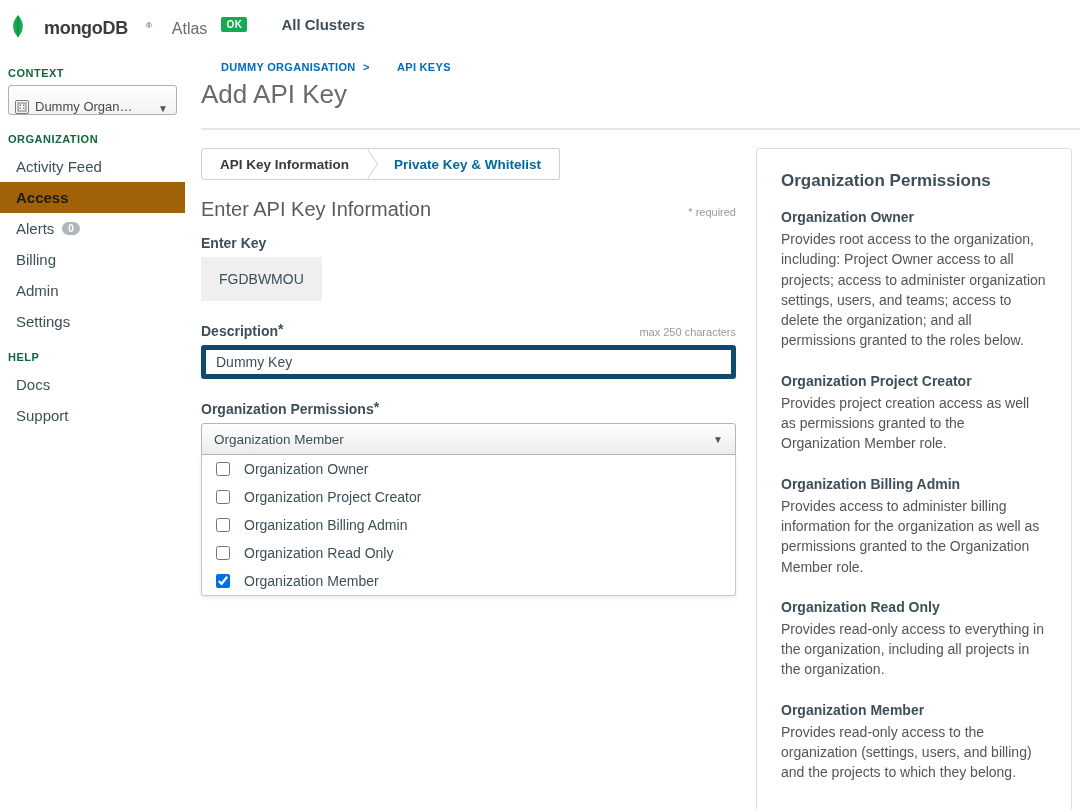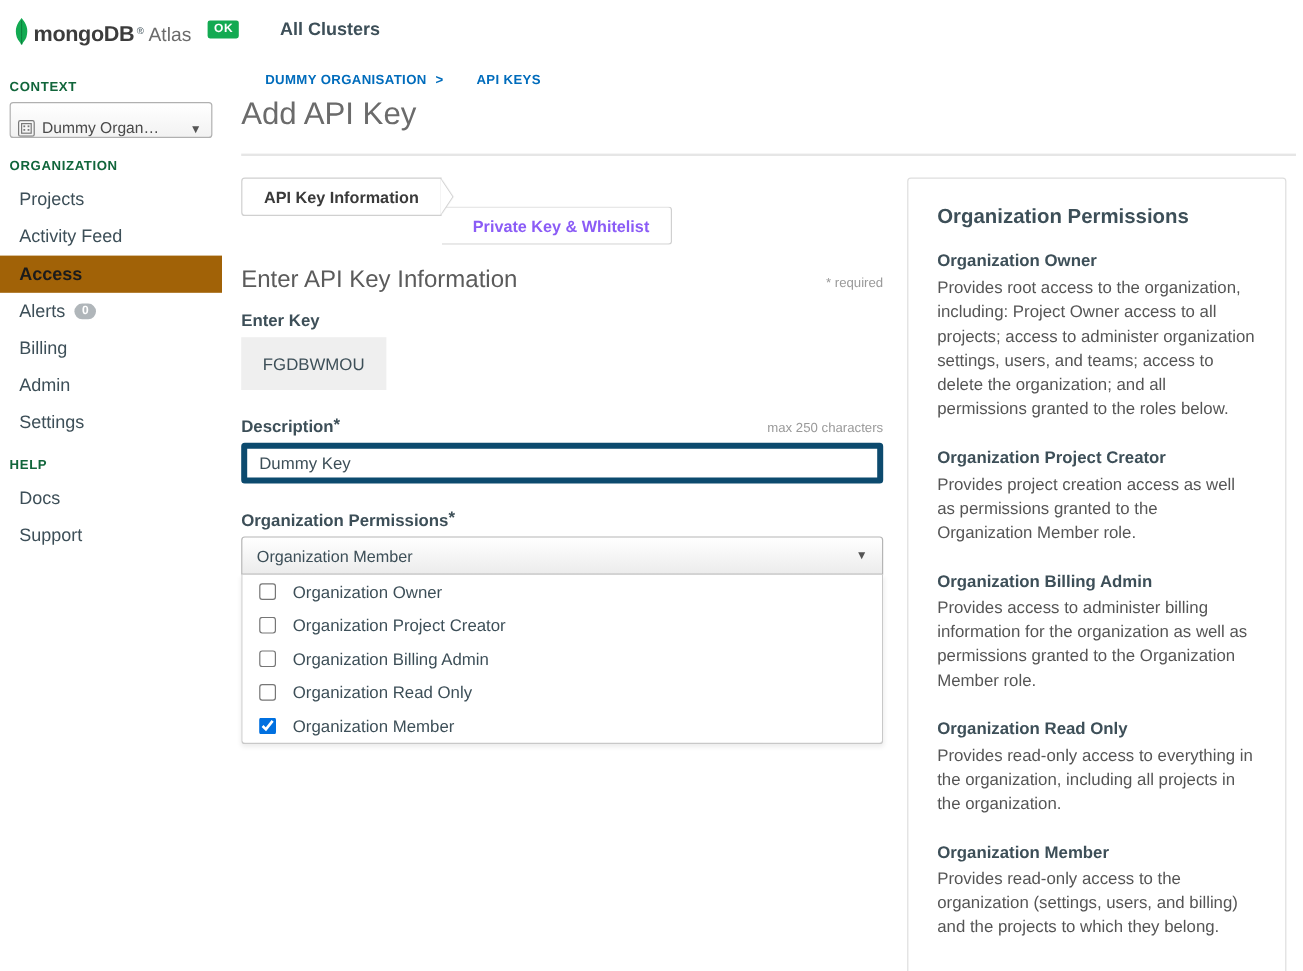--- a/index.html
+++ b/index.html
@@ -10,21 +10,21 @@
     background: #fff;
     width: 1086px;
   }
   
   .topbar {
     display: flex;
     align-items: center;
     padding: 10px 10px 10px 10px;
     gap: 14px;
   }
-  .logo { display: flex; align-items: baseline; gap: 2px; }
+  .logo { display: flex; align-items: baseline; gap: 18px; }
   .leaf-icon {
     width: 16px; height: 24px;
     display: inline-block;
     position: relative;
     top: 4px;
   }
   .leaf-icon svg { width: 16px; height: 24px; }
   .logo-text { font-weight: 700; font-size: 18px; color: #3c3c3c; letter-spacing: -0.3px;}
   .logo-reg { font-size: 8px; position: relative; top:-6px; }
   .logo-sub { font-weight: 300; font-size: 16px; color: #6b6b6b; margin-left:2px;}
@@ -106,21 +106,21 @@
   .stepper { display:flex; margin-bottom: 18px; }
   .step {
     position:relative;
     height: 32px;
     display:flex; align-items:center;
     padding: 0 18px 0 18px;
     border:1px solid #d0d0d0;
     font-size:13.5px; font-weight:600;
   }
   .step.active { background:#fff; color:#3a3a3a; border-radius: 3px 0 0 3px; z-index:2; }
-  .step.inactive { color:#8b5cf6; border-left:none; border-radius:0 3px 3px 0; padding-left:26px;margin-top:24px; }
+  .step.inactive { color:#0369a1; border-left:none; border-radius:0 3px 3px 0; padding-left:26px; }
   .step.active::after{
     content:""; position:absolute; right:-10px; top:0;
     width:0;height:0;
     border-top:15px solid transparent;
     border-bottom:15px solid transparent;
     border-left:10px solid #fff;
     filter: drop-shadow(1px 0 0 #d0d0d0);
   }
   
   .form-heading-row { display:flex; align-items:baseline; justify-content:space-between; margin-bottom: 14px;}
@@ -202,23 +202,20 @@
           </svg>
       </span>
       <span class="label">Dummy Organ…</span>
       <span class="caret">▼</span>
     </div>
 
     <div id="sidebar-sections">
         <div class="sb-sec-label">ORGANIZATION</div>
         <div class="sb-items">
           <div class="sb-item">
-            <span>Projects</span>
-          </div>
-          <div class="sb-item">
             <span>Activity Feed</span>
           </div>
           <div class="sb-item active">
             <span>Access</span>
           </div>
           <div class="sb-item">
             <span>Alerts</span>
             <span class="count-badge">0</span>
           </div>
           <div class="sb-item">

